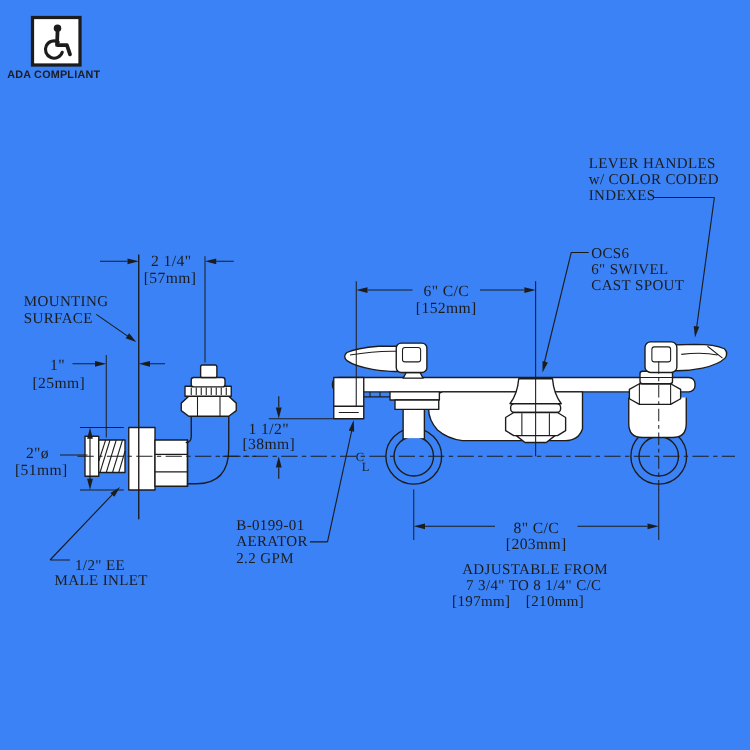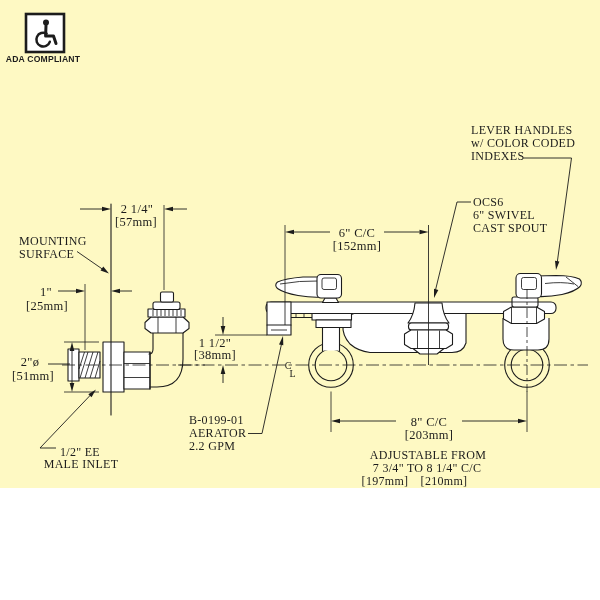--- a/index.html
+++ b/index.html
@@ -1,16 +1,16 @@
 <!DOCTYPE html>
 <html><head>
 <meta charset="utf-8">
 <style>
   html,body{margin:0;padding:0;background:#ffffff;}
-  .canvas{position:relative;width:600px;height:488px;background:#fef9c3;overflow:hidden;}
+  .canvas{position:relative;width:600px;height:600px;background:#3b82f6;overflow:hidden;}
   svg{display:block;}
   text{font-family:"Liberation Serif","DejaVu Serif",serif;fill:#1c1c1c;}
   .dim{font-size:12.5px;letter-spacing:.3px;}
   .lbl{font-size:12px;letter-spacing:.3px;}
   .cl{font-size:10px;}
   .ada-text{font-family:"Liberation Sans","DejaVu Sans",sans-serif;font-size:8.6px;font-weight:bold;letter-spacing:.2px;}
   .mid{text-anchor:middle;}
   .st{text-anchor:start;}
   .ol{stroke:#1c1c1c;stroke-width:1.1;fill:none;stroke-linejoin:round;stroke-linecap:round;}
   .olw{stroke:#1c1c1c;stroke-width:1.1;fill:#ffffff;stroke-linejoin:round;}

